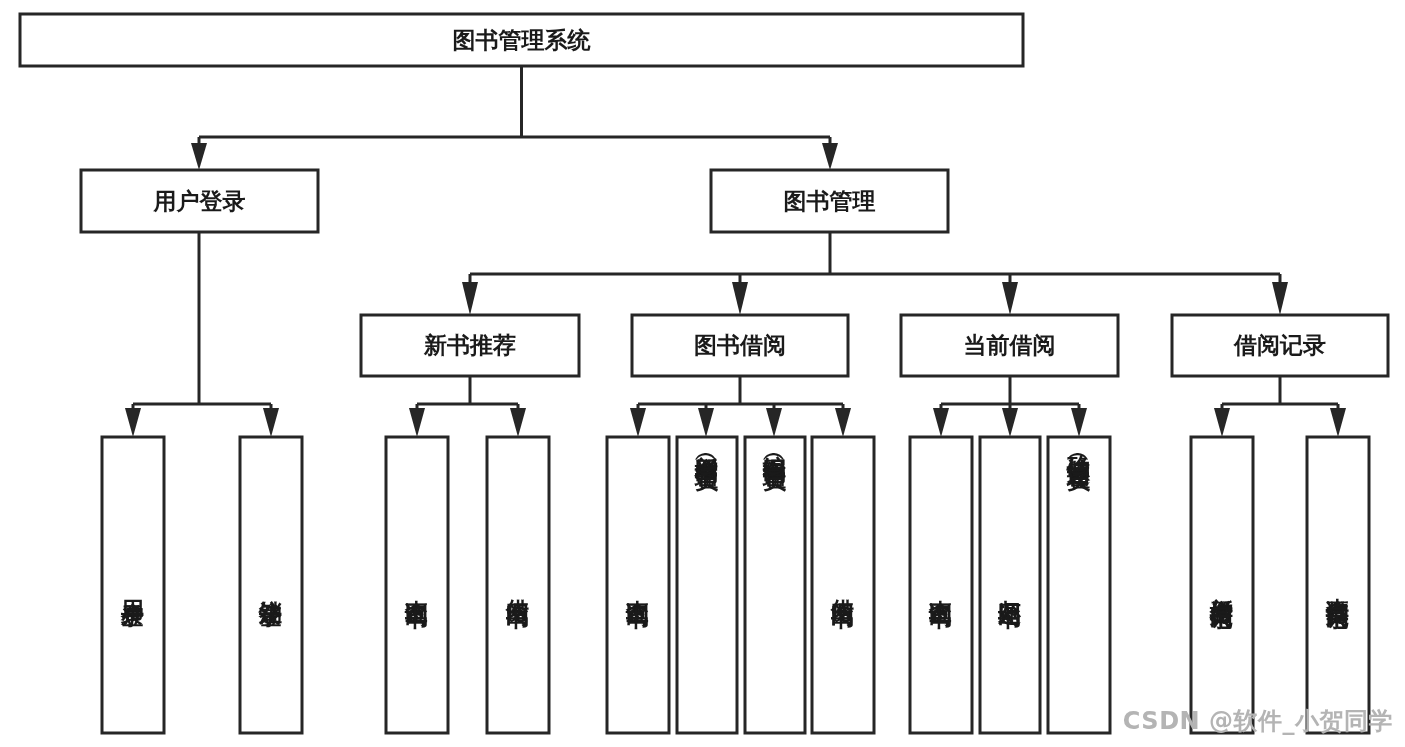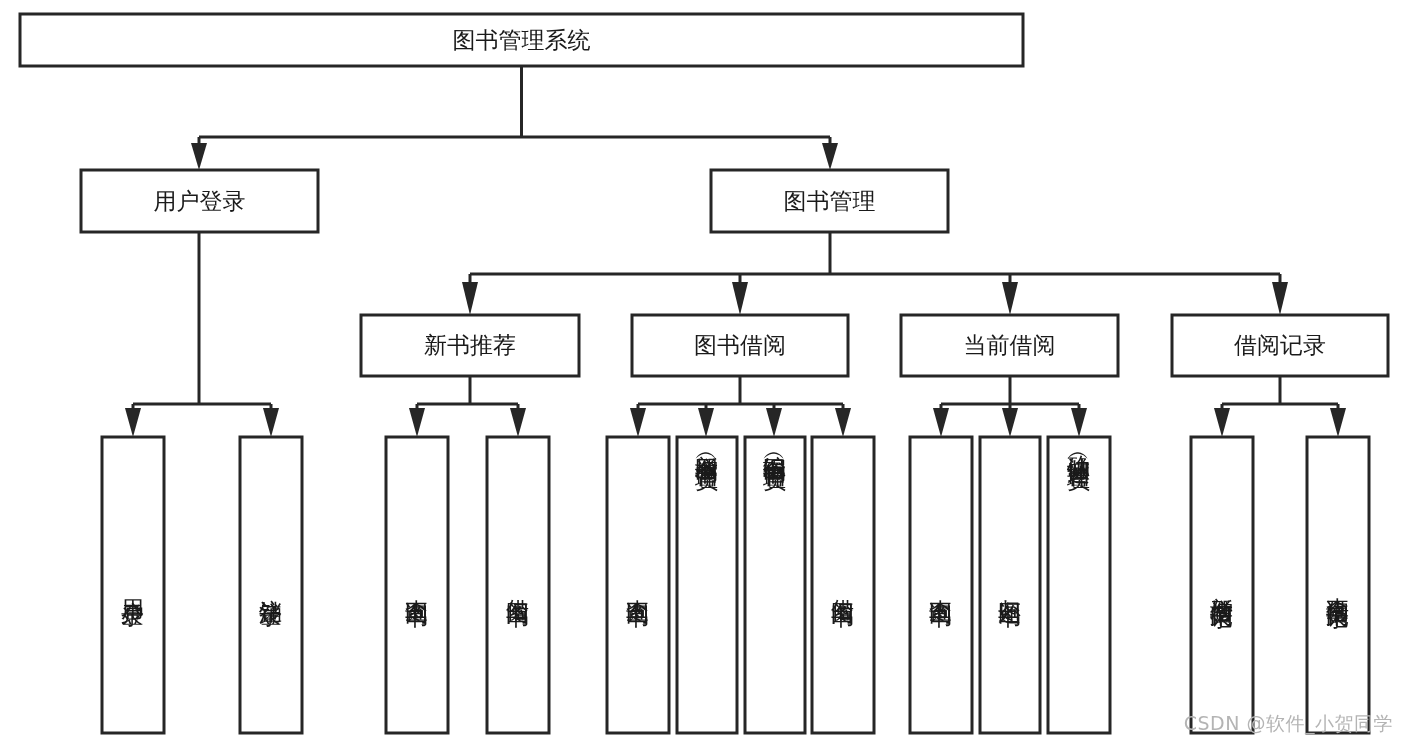--- a/index.html
+++ b/index.html
@@ -12,20 +12,21 @@
     width: 1405px;
     height: 747px;
     font-family: "DejaVu Sans", "Liberation Sans", sans-serif;
     overflow: hidden;
   }
   #diagram-root {
     position: relative;
     width: 1405px;
     height: 743px;
     background: #ffffff;
+    font-weight: bold;
   }
   svg.diagram-canvas {
     position: absolute;
     left: 0;
     top: 0;
     width: 1405px;
     height: 747px;
   }
   .node-box {
     fill: #ffffff;
@@ -66,21 +67,21 @@
     letter-spacing: 2px;
     color: #1a1a1a;
     white-space: nowrap;
     text-align: center;
   }
   .watermark {
     position: absolute;
     right: 12px;
     bottom: 6px;
     font-family: "DejaVu Sans", "Liberation Sans", sans-serif;
-    font-size: 19px;
+    font-size: 24px;
     color: #b4b4b4;
     letter-spacing: 0.5px;
     white-space: nowrap;
   }
 </style>
 </head>
 <body>
 
 <div id="diagram-root">
 

